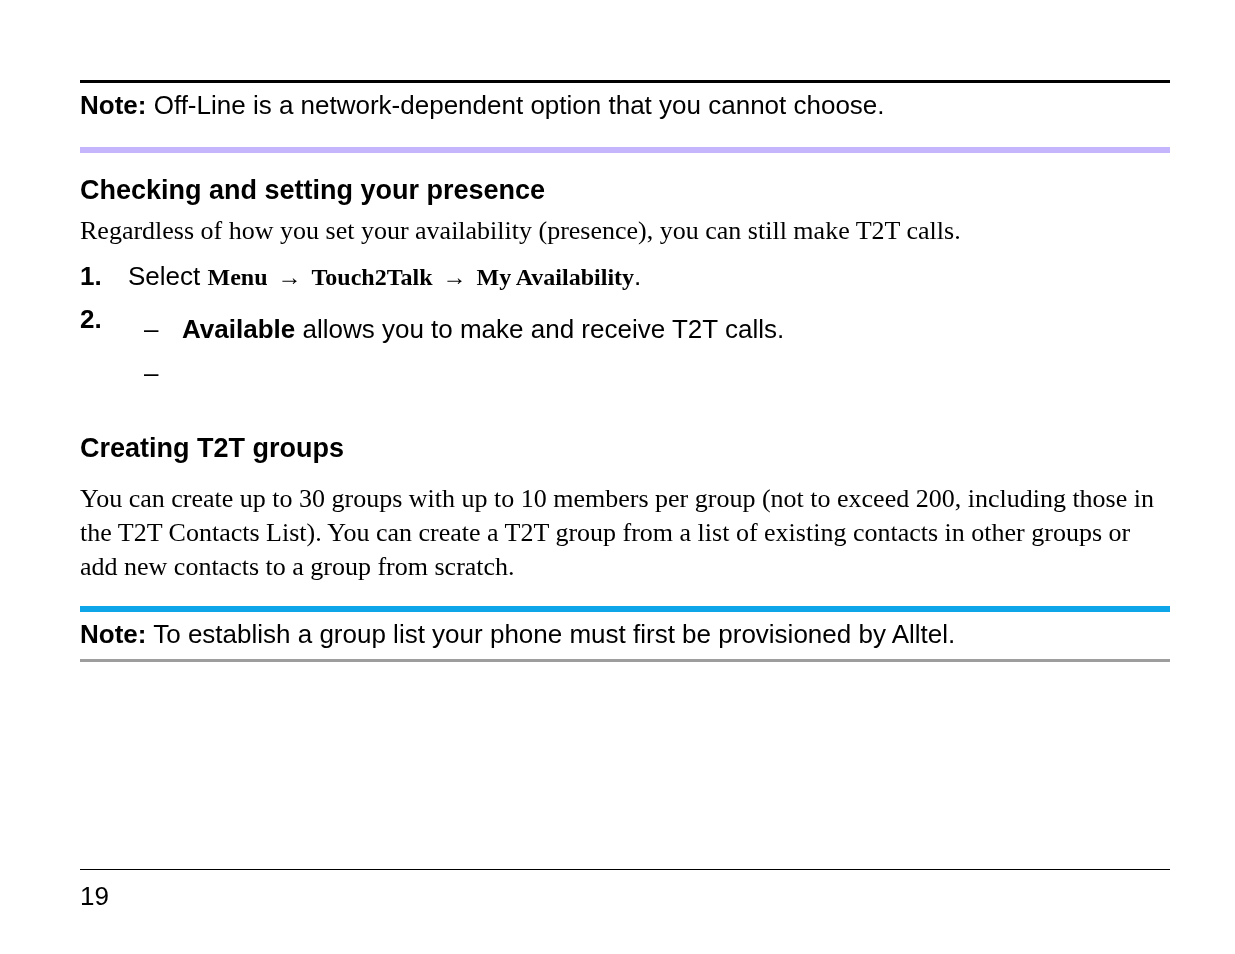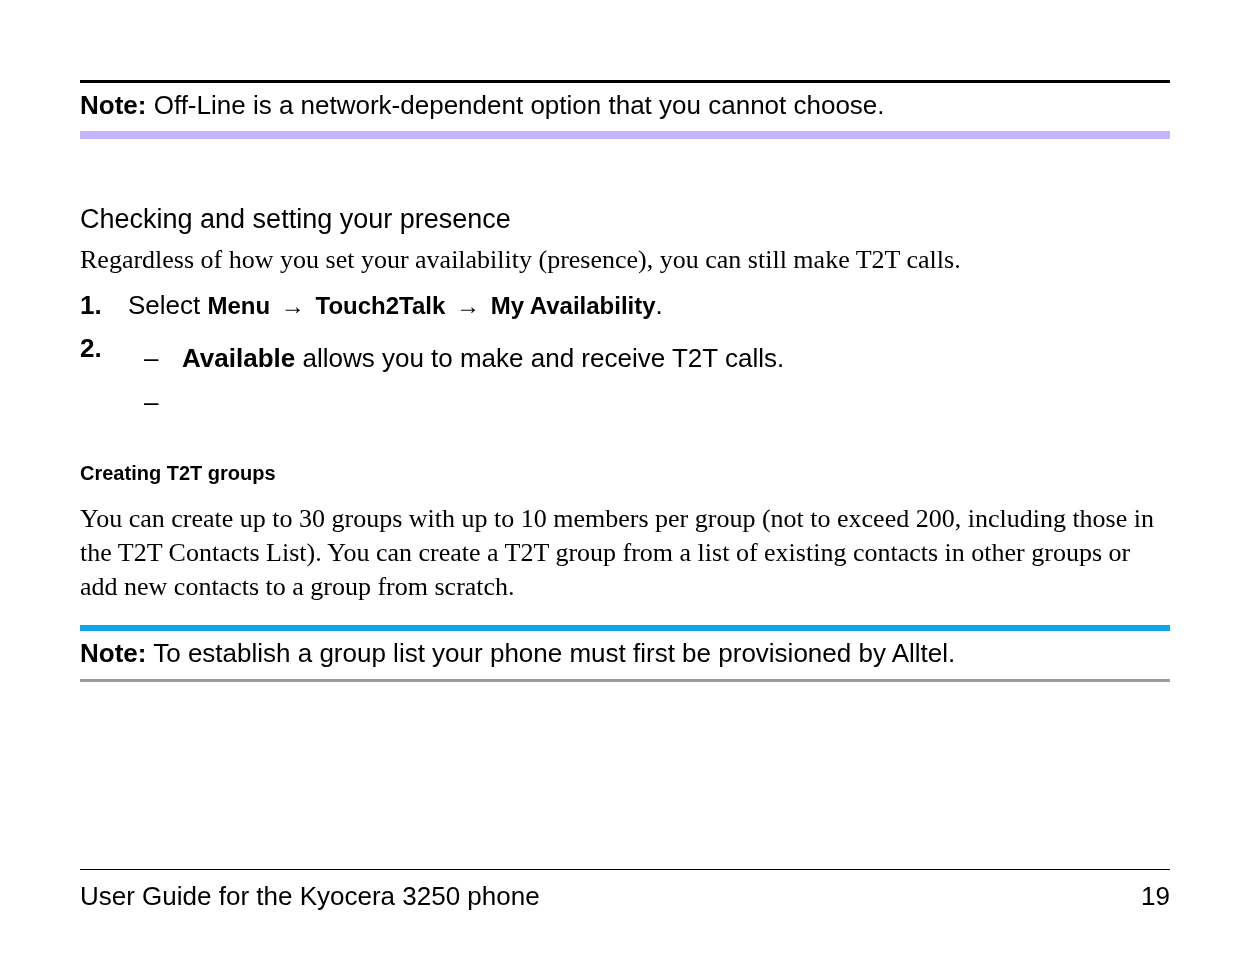--- a/index.html
+++ b/index.html
@@ -13,36 +13,36 @@
       width: 1235px;
       height: 954px;
       padding: 80px 65px 40px 80px;
       color: #000000;
       font-size: 26px;
       line-height: 1.3;
       position: relative;
     }
     .note-box {
       border-top: 3px solid #000000;
-      border-bottom: 8px solid #c4b5fd;
-      padding: 6px 0 8px 0;
-      margin-bottom: 63px;
+      border-bottom: 6px solid #c4b5fd;
+      padding: 6px 0 24px 0;
+      margin-bottom: 20px;
     }
     .note-label {
       font-weight: bold;
     }
     .note-box-2 {
       border-top: 6px solid #0ea5e9;
       border-bottom: 3px solid #9d9d9d;
       padding: 6px 0 8px 0;
       margin-top: 22px;
       margin-bottom: 68px;
     }
     .subheading {
-      font-weight: normal;
+      font-weight: bold;
       font-size: 27px;
       margin-bottom: 6px;
     }
     .paragraph {
       margin-bottom: 12px;
       font-family: Liberation Serif, serif;
     }
     .step-list {
       list-style: none;
       margin-bottom: 30px;
@@ -70,30 +70,30 @@
     .sub-dash {
       min-width: 46px;
       padding-left: 8px;
     }
     .bold-inline {
       font-weight: bold;
       font-family: Liberation Sans, sans-serif;
     }
     .menu-path {
       font-weight: bold;
-      font-family: Liberation Sans, sans-serif;
+      font-family: Liberation Serif, serif;
       font-size: 24px;
     }
     .arrow {
       font-weight: normal;
       padding: 0 4px;
     }
     .section-heading {
       font-weight: bold;
-      font-size: 20px;
+      font-size: 27px;
       margin-bottom: 16px;
       margin-top: 8px;
     }
     .footer {
       position: absolute;
       bottom: 40px;
       left: 80px;
       right: 65px;
       border-top: 1px solid #000000;
       padding-top: 10px;
@@ -140,15 +140,14 @@
 
 <div class="section-heading">Creating T2T groups</div>
 
 <div class="paragraph">You can create up to 30 groups with up to 10 members per group (not to exceed 200, including those in the T2T Contacts List). You can create a T2T group from a list of existing contacts in other groups or add new contacts to a group from scratch.</div>
 
 <div class="note-box-2">
   <span class="note-label">Note:</span><span> To establish a group list your phone must first be provisioned by Alltel.</span>
 </div>
 
 <div class="footer">
-  <span>User Guide for the Kyocera 3250 phone</span>
   <span>19</span>
 </div>
 
 </body></html>

